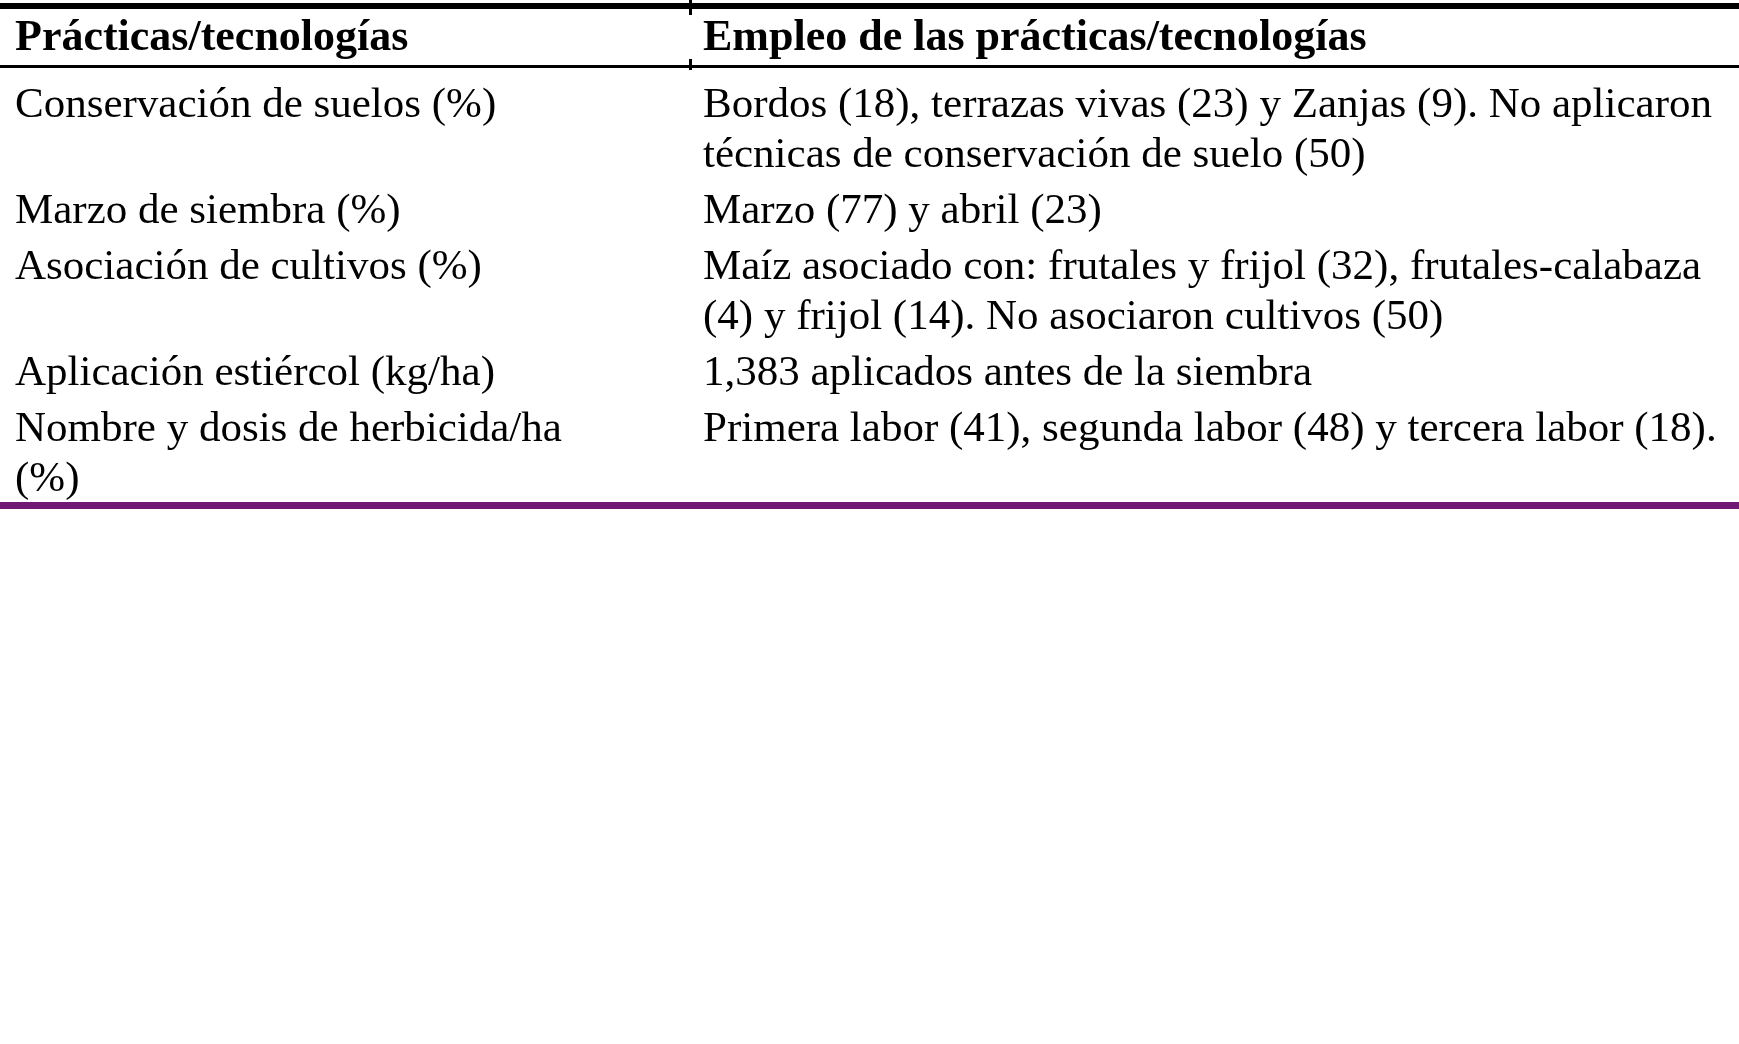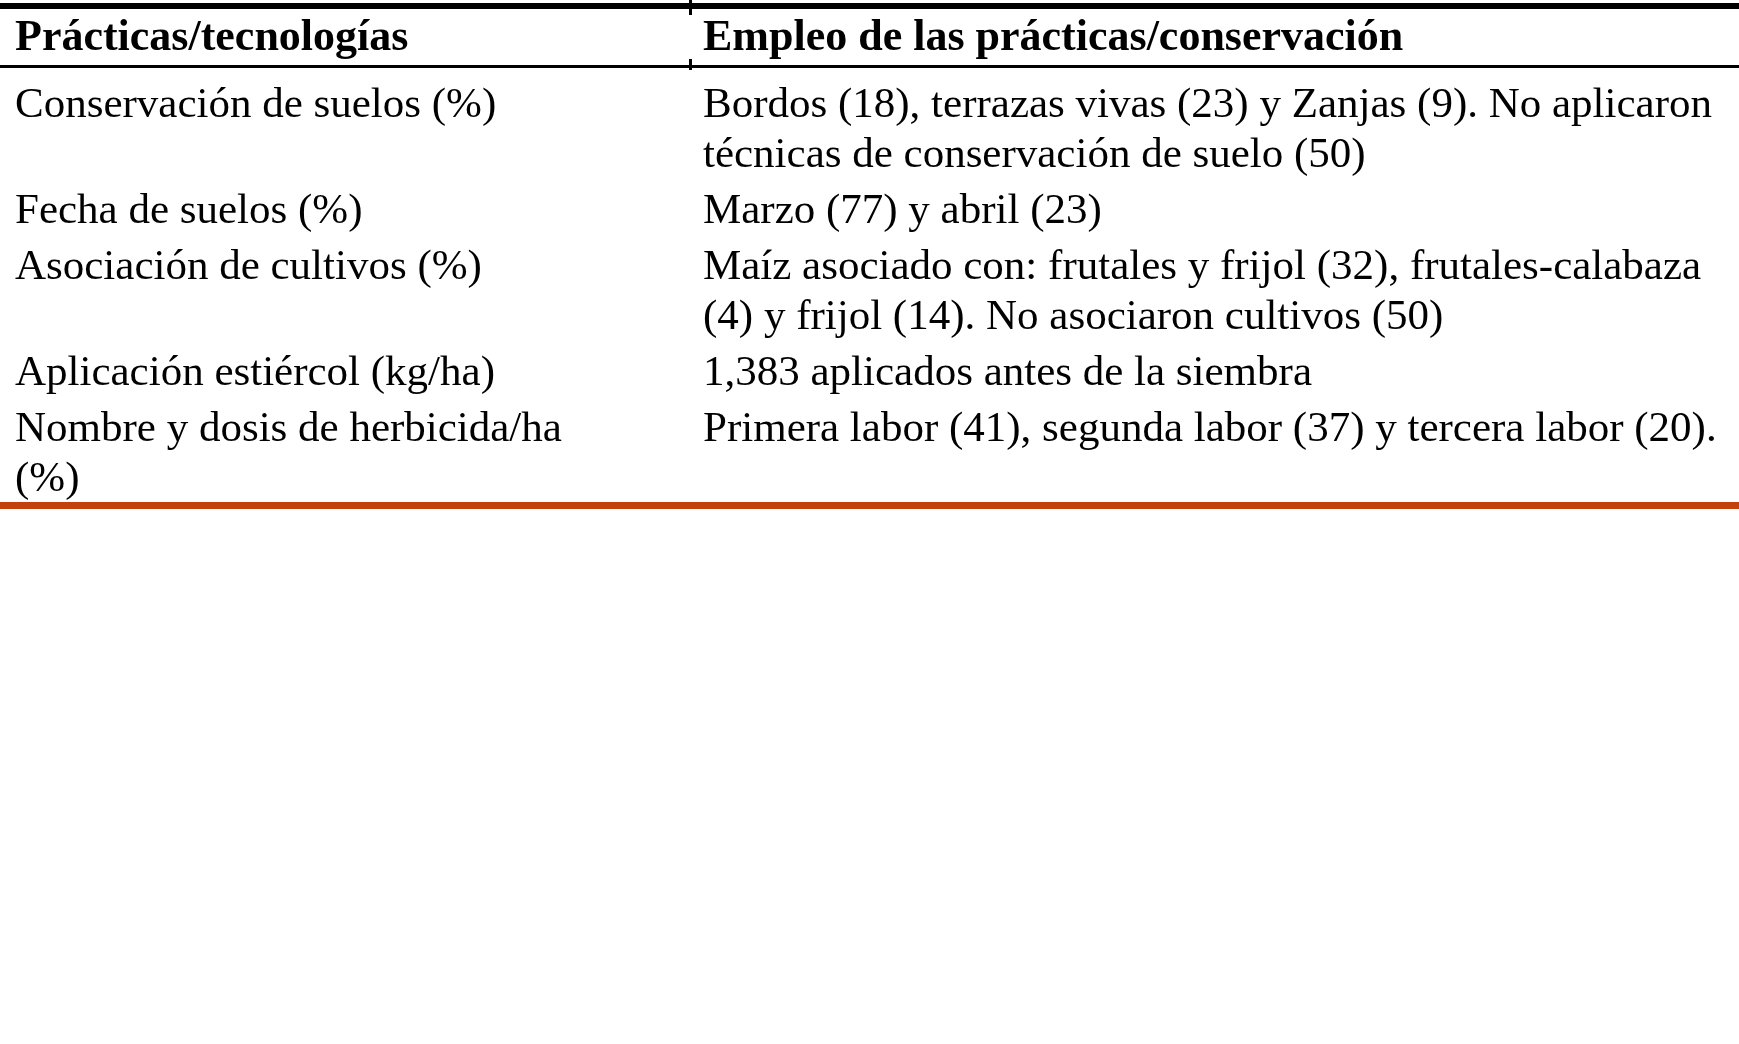--- a/index.html
+++ b/index.html
@@ -12,21 +12,21 @@
     font-family: "Liberation Serif", "DejaVu Serif", serif;
     overflow: hidden;
     position: relative;
   }
   table.practices {
     border-collapse: collapse;
     table-layout: fixed;
     width: 1739px;
     margin-top: 3px;
     border-top: 6px solid #000;
-    border-bottom: 7px solid #c2410c;
+    border-bottom: 7px solid #701a75;
   }
   col.c1 { width: 688px; }
   col.c2 { width: 1051px; }
   th, td {
     text-align: left;
     vertical-align: top;
     font-size: 43px;
     line-height: 50px;
     font-weight: normal;
   }
@@ -55,41 +55,41 @@
 <body>
 
 <table class="practices">
   <colgroup>
     <col class="c1">
     <col class="c2">
   </colgroup>
   <thead>
     <tr>
       <th>Prácticas/tecnologías</th>
-      <th>Empleo de las prácticas/conservación</th>
+      <th>Empleo de las prácticas/tecnologías</th>
     </tr>
   </thead>
   <tbody>
     <tr>
       <td class="practice-cell">Conservación de suelos (%)</td>
       <td class="usage-cell">Bordos (18), terrazas vivas (23) y Zanjas (9). No aplicaron técnicas de conservación de suelo (50)</td>
     </tr>
     <tr>
-      <td class="practice-cell">Fecha de suelos (%)</td>
+      <td class="practice-cell">Marzo de siembra (%)</td>
       <td class="usage-cell">Marzo (77) y abril (23)</td>
     </tr>
     <tr>
       <td class="practice-cell">Asociación de cultivos (%)</td>
       <td class="usage-cell">Maíz asociado con: frutales y frijol (32), frutales-calabaza (4) y frijol (14). No asociaron cultivos (50)</td>
     </tr>
     <tr>
       <td class="practice-cell">Aplicación estiércol (kg/ha)</td>
       <td class="usage-cell">1,383 aplicados antes de la siembra</td>
     </tr>
     <tr>
       <td class="practice-cell">Nombre y dosis de herbicida/ha (%)</td>
-      <td class="usage-cell">Primera labor (41), segunda labor (37) y tercera labor (20).</td>
+      <td class="usage-cell">Primera labor (41), segunda labor (48) y tercera labor (18).</td>
     </tr>
   </tbody>
 </table>
 
 <div class="tick tick-top"></div>
 <div class="tick tick-mid"></div>
 
 </body></html>

